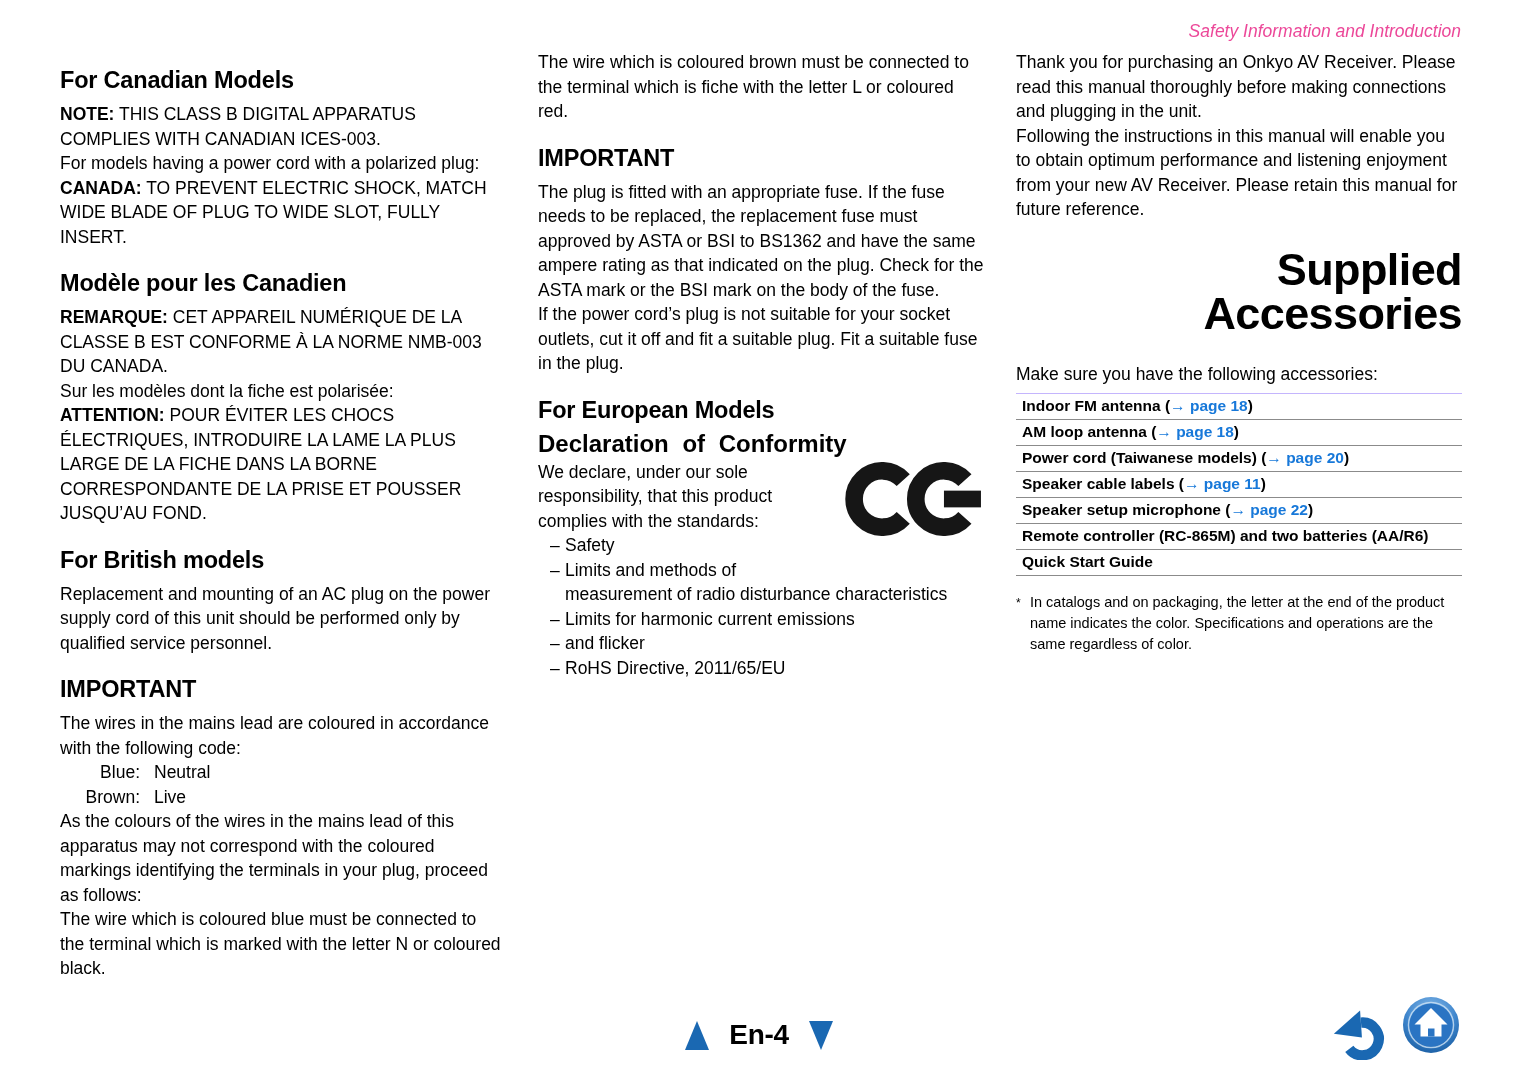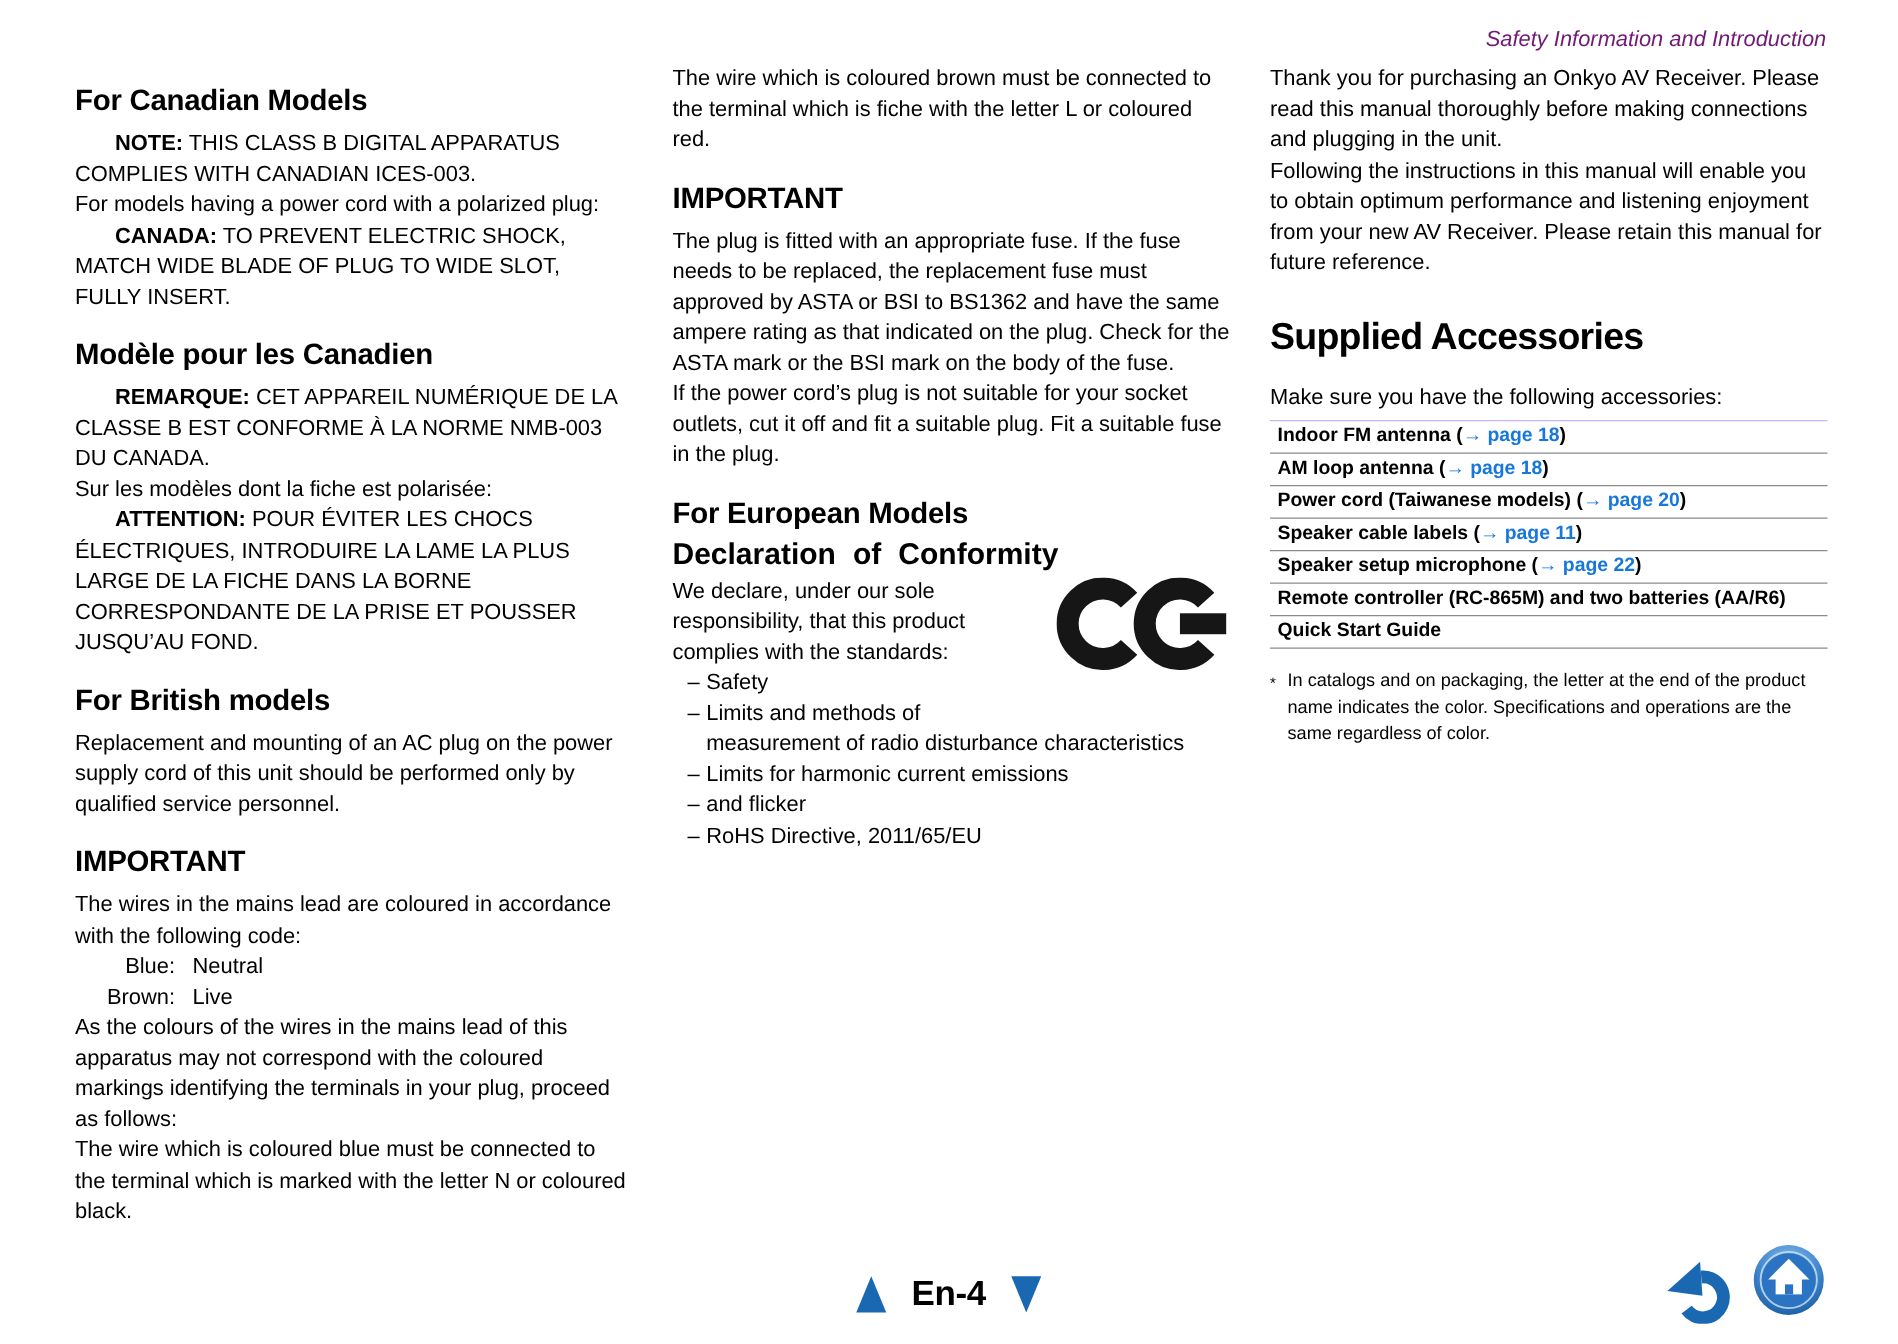--- a/index.html
+++ b/index.html
@@ -2,33 +2,33 @@
 <html style="--link: #1778D9; --nav: #1A68B2;"><head>
 <meta charset="utf-8">
 <style>
   html,body { margin:0; padding:0; background:#fff; }
   .page {
     position:relative; width:1518px; height:1075px; background:#ffffff;
     font-family:"Liberation Sans", sans-serif; color:#000; overflow:hidden;
   }
   .running-head {
     position:absolute; top:20px; right:57px;
-    font-style:italic; font-size:17.5px; line-height:22px; color:#701a75;
+    font-style:italic; font-size:17.5px; line-height:22px; color:#ec4899;
   }
   .col { position:absolute; top:50px; }
   .col1 { left:60px;  width:441px; }
   .col2 { left:538px; width:447px; }
   .col3 { left:1016px; width:446px; top:50px; }
 
   .body-p { margin:0; font-size:17.5px; line-height:24.5px; }
-  .b { font-weight:bold;margin-left:32px; }
+  .b { font-weight:bold; }
 
   .h2 { font-size:23.5px; line-height:28px; font-weight:bold; margin:20px 0 8px; letter-spacing:-0.2px; }
   .h2.first { margin-top:16px; }
-  .h1 { font-size:30px; line-height:44px; font-weight:bold; margin:26px 0 13px; letter-spacing:-0.6px; }
+  .h1 { font-size:45px; line-height:44px; font-weight:bold; margin:26px 0 26px; letter-spacing:-0.6px;text-align:right; }
 
   .wire-row { display:flex; font-size:17.5px; line-height:24.5px; }
   .wire-label { width:80px; text-align:right; }
   .wire-value { margin-left:14px;text-align:center; }
 
   .decl { position:relative; }
   .decl-head { font-size:24px; line-height:24px; font-weight:bold; word-spacing:7px; margin:0 0 4px; }
   .decl-intro { width:300px; }
   .ce-mark { position:absolute; top:30px; right:2px; color:#161616; }
 

